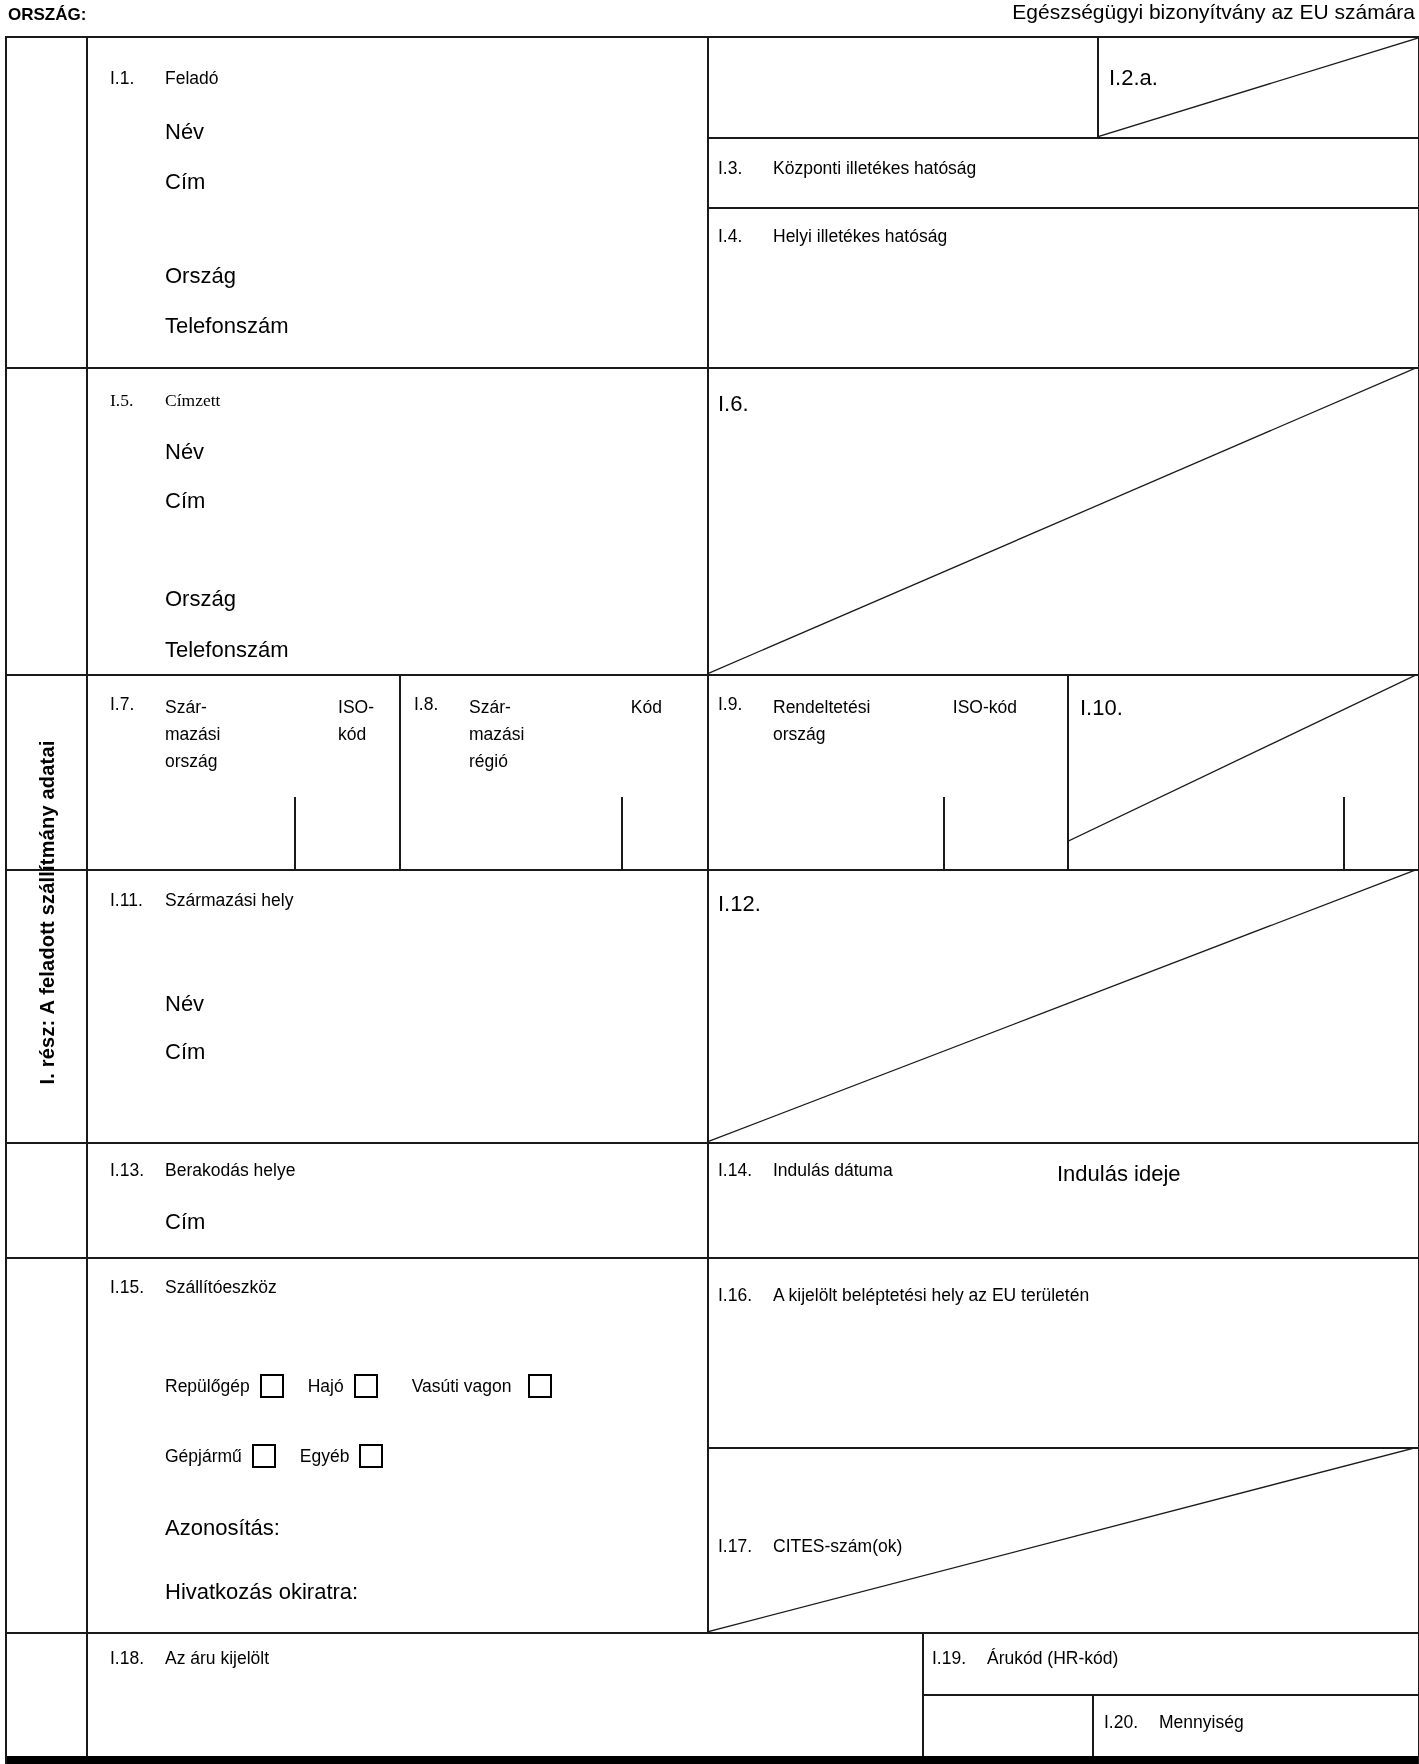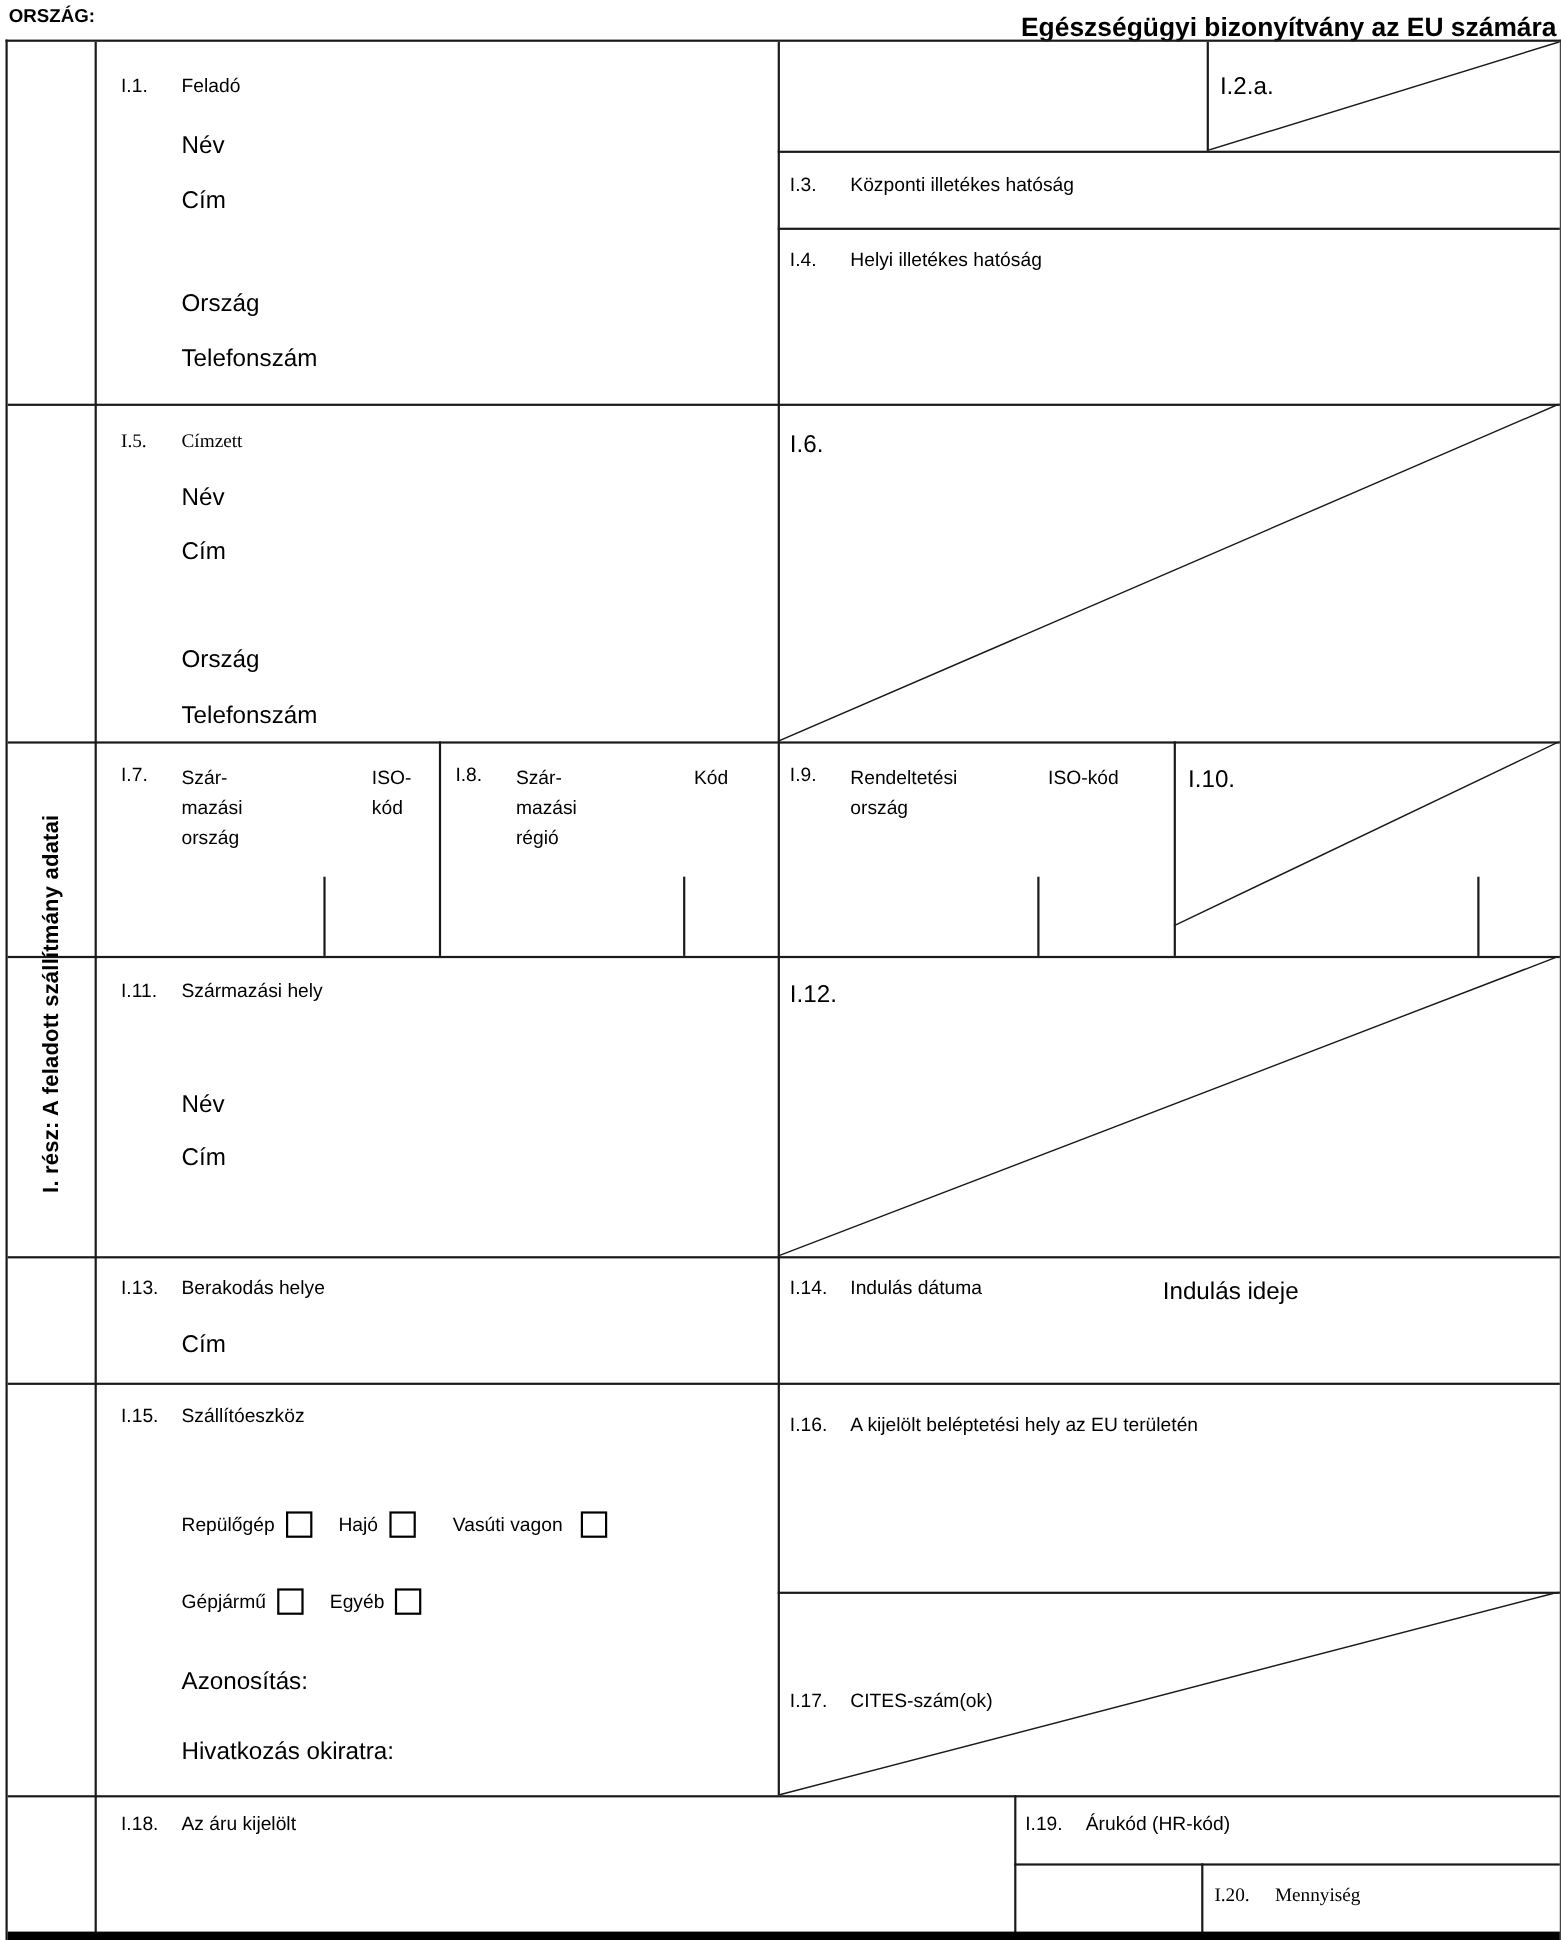--- a/index.html
+++ b/index.html
@@ -2,21 +2,21 @@
 <html><head>
 <meta charset="utf-8">
 <style>
   html,body{margin:0;padding:0;background:#ffffff;}
   .page{
     position:relative;width:1419px;height:1764px;background:#ffffff;
     font-family:"Liberation Sans","DejaVu Sans",sans-serif;color:#000;
     overflow:hidden;
   }
   .hdr-left{position:absolute;left:8px;top:5px;font-size:17px;font-weight:bold;}
-  .hdr-title{position:absolute;right:4px;top:12px;font-size:24px;font-weight:bold;}
+  .hdr-title{position:absolute;right:4px;top:0;font-size:21px;font-weight:normal;}
   .form{position:absolute;left:5px;top:36px;width:1411px;height:1728px;
         border-top:2px solid #1a1a1a;border-left:2px solid #1a1a1a;border-right:2px solid #1a1a1a;}
   .v{position:absolute;width:2px;background:#1a1a1a;}
   .h{position:absolute;height:2px;background:#1a1a1a;}
   .tick{position:absolute;width:1.5px;background:#1a1a1a;}
   .txt{position:absolute;font-size:22px;line-height:1.25;white-space:nowrap;}
   .row{position:absolute;display:flex;font-size:17.5px;line-height:1.25;}
   .no{flex:none;width:55px;}
   .t{white-space:normal;}
   .pre{white-space:pre-line;line-height:1.55;}
@@ -213,20 +213,20 @@
     <div class="row" style="left:103px;top:1610px;">
       <span class="no">I.18.</span>
       <span class="t">Az áru kijelölt</span>
     </div>
 
     <div class="row" style="left:925px;top:1610px;">
       <span class="no">I.19.</span>
       <span class="t">Árukód (HR-kód)</span>
     </div>
 
-    <div class="row" style="left:1097px;top:1674px;font-family:Liberation Serif, serif;">
+    <div class="row" style="left:1097px;top:1674px;">
       <span class="no">I.20.</span>
       <span class="t">Mennyiség</span>
     </div>
 
     <div class="strip"></div>
   </div>
 </div>
 
 </body></html>

